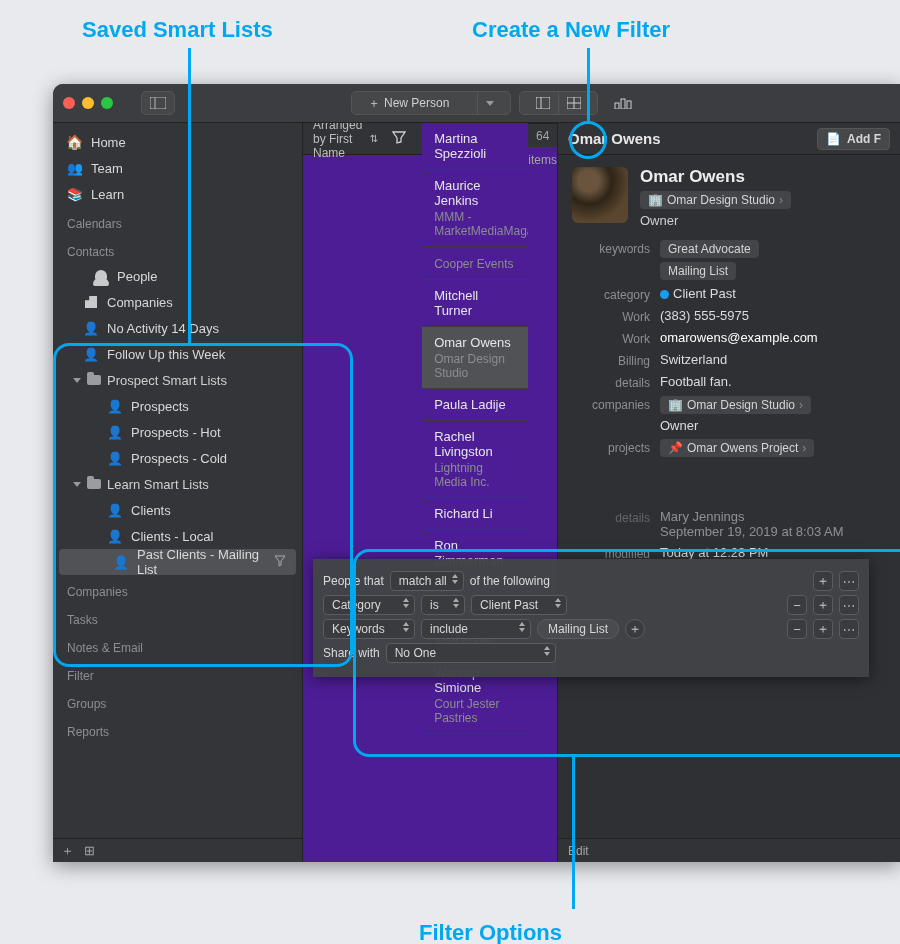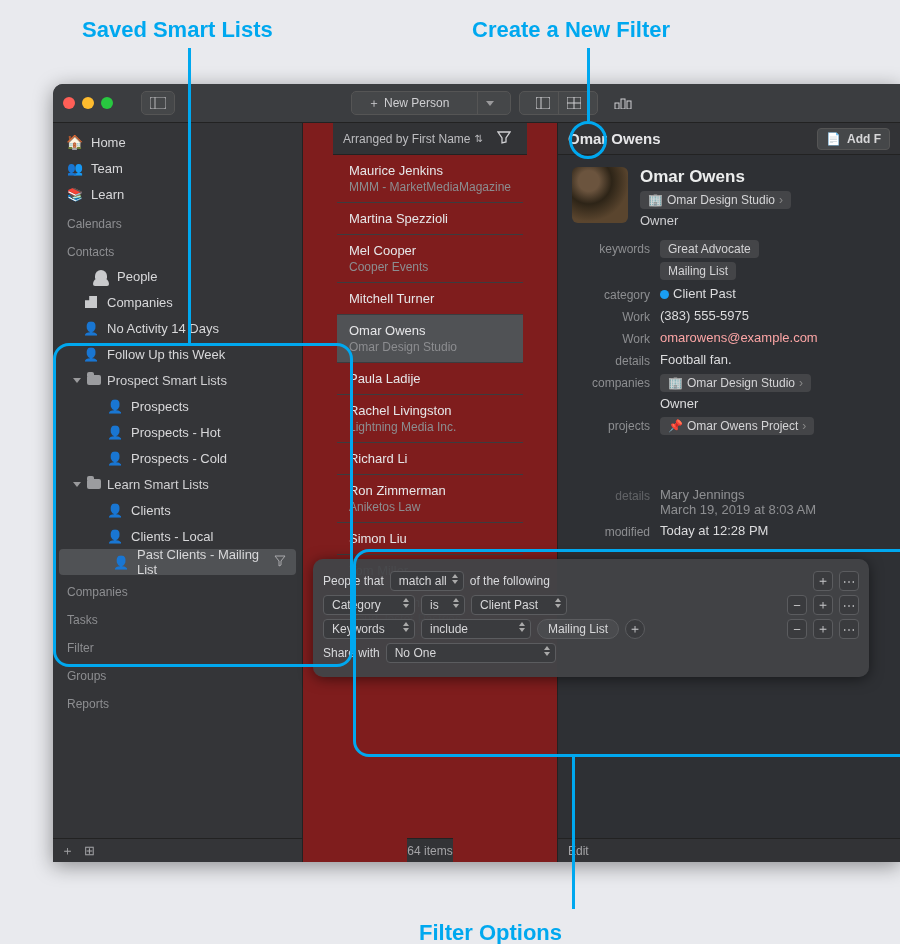--- a/index.html
+++ b/index.html
@@ -153,26 +153,25 @@
     border-top: 1px solid #222;
     background:#343538;
     display:flex; align-items:center; gap:10px;
     padding: 0 8px;
     color:#a3a3a6;
   }
 
   
   .list-col {
     width: 255px;
-    background: #7f1d1d;
+    background: #4c1d95;
     border-right: 1px solid #222;
     display: flex;
-    flex-direction: column;
+    flex-direction: row;
     position: relative;
-    align-items: center;
   }
   .list-header {
     height: 32px;
     background: #323336;
     border-bottom: 1px solid #222;
     display:flex; align-items:center;
     padding: 0 10px;
     font-size: 12px;
     color:#bdbdc0;
     gap:4px;
@@ -234,37 +233,37 @@
     display:flex; align-items:flex-start;
     margin:6px 0;
     gap: 10px;
   }
   .field-row .label {
     width:78px; text-align:right;
     color:#8d8e91; font-size:12px;
     padding-top:2px;
   }
   .field-row .value { color:#dcdcde; font-size:13px; }
-  .field-row .value a { color:#fca5a5; text-decoration:none; }
+  .field-row .value a { color:#ffffff; text-decoration:none; }
   .dot-blue { display:inline-block; width:9px; height:9px; border-radius:50%; background:#1a9df1; vertical-align:middle; margin-right:4px;}
 
   .detail-footer {
     height:24px; border-top:1px solid #222;
     background:#323336; padding:0 10px;
     font-size:12px; color:#a4a4a7;
     display:flex; align-items:center;
   }
 
   
   .filter-panel {
     position:absolute;
     left: 260px; top: 475px;
     width: 556px;
     background: rgba(66,67,70,0.97);
-    border-radius: 10px;
+    border-radius: 0;
     padding: 8px 10px 10px;
     z-index: 50;
     box-shadow: 0 2px 14px rgba(0,0,0,0.5);
     font-size:12px;
   }
   .fp-row { display:flex; align-items:center; gap:6px; margin:4px 0; }
   .fp-select, .fp-token {
     background:#3a3b3e; border:1px solid #5b5c5f;
     border-radius:4px; color:#d7d7d9;
     height:20px; padding: 0 16px 0 8px;
@@ -450,20 +449,21 @@
           <span>Past Clients - Mailing List</span>
           <span style="margin-left:auto; opacity:.7;">
             <svg width="12" height="12">
                 <path d="M1 1h10L7 6v4l-2 1V6z" fill="none" stroke="#cfcfd2"></path>
               </svg>
           </span>
         </div>
 
         <div class="sb-header">Companies</div>
         <div class="sb-header">Tasks</div>
+        <div class="sb-header">Notes &amp; Email</div>
         <div class="sb-header">Filter</div>
         <div class="sb-header">Groups</div>
         <div class="sb-header">Reports</div>
 
       </div>
       <div class="sb-footer">
         <span>＋</span>
         <span>⊞</span>
       </div>
     </div>
@@ -474,28 +474,27 @@
         <span style="font-size:10px;">⇅</span>
         <span style="flex:1;"></span>
         <span style="padding:0 6px;">
           <svg width="14" height="14">
               <path d="M1 2h12L9 8v4l-4 1V8z" fill="none" stroke="#cfcfd2" stroke-width="1.3"></path>
             </svg>
         </span>
       </div>
       <div class="list-scroll" id="list-scroll">
           <div class="contact-row">
+            <div class="name">Martina Spezzioli</div>
+          </div>
+          <div class="contact-row">
             <div class="name">Maurice Jenkins</div>
             <div class="sub">MMM - MarketMediaMagazine</div>
           </div>
           <div class="contact-row">
-            <div class="name">Martina Spezzioli</div>
-          </div>
-          <div class="contact-row">
-            <div class="name">Mel Cooper</div>
             <div class="sub">Cooper Events</div>
           </div>
           <div class="contact-row">
             <div class="name">Mitchell Turner</div>
           </div>
           <div class="contact-row selected">
             <div class="name">Omar Owens</div>
             <div class="sub">Omar Design Studio</div>
           </div>
           <div class="contact-row">
@@ -568,20 +567,24 @@
         </div>
         <div class="field-row">
           <div class="label">Work</div>
           <div class="value">(383) 555-5975</div>
         </div>
         <div class="field-row">
           <div class="label">Work</div>
           <div class="value"><a>omarowens@example.com</a></div>
         </div>
         <div class="field-row">
+          <div class="label">Billing</div>
+          <div class="value">Switzerland</div>
+        </div>
+        <div class="field-row">
           <div class="label">details</div>
           <div class="value">Football fan.</div>
         </div>
         <div class="field-row">
           <div class="label">companies</div>
           <div class="value">
             <span class="pill">
                 <span>🏢</span>
                 <span>Omar Design Studio</span>
                 <span class="arrow">›</span>
@@ -597,21 +600,21 @@
                 <span class="arrow">›</span>
               </span></div>
         </div>
 
         <div style="height:40px;"></div>
 
         <div class="field-row" style="opacity:.55;">
           <div class="label">details</div>
           <div class="value">
             <div>Mary Jennings</div>
-            <div>March 19, 2019 at 8:03 AM</div>
+            <div>September 19, 2019 at 8:03 AM</div>
           </div>
         </div>
         <div class="field-row">
           <div class="label">modified</div>
           <div class="value">Today at 12:28 PM</div>
         </div>
       </div>
       <div class="detail-footer">Edit</div>
     </div>
 

